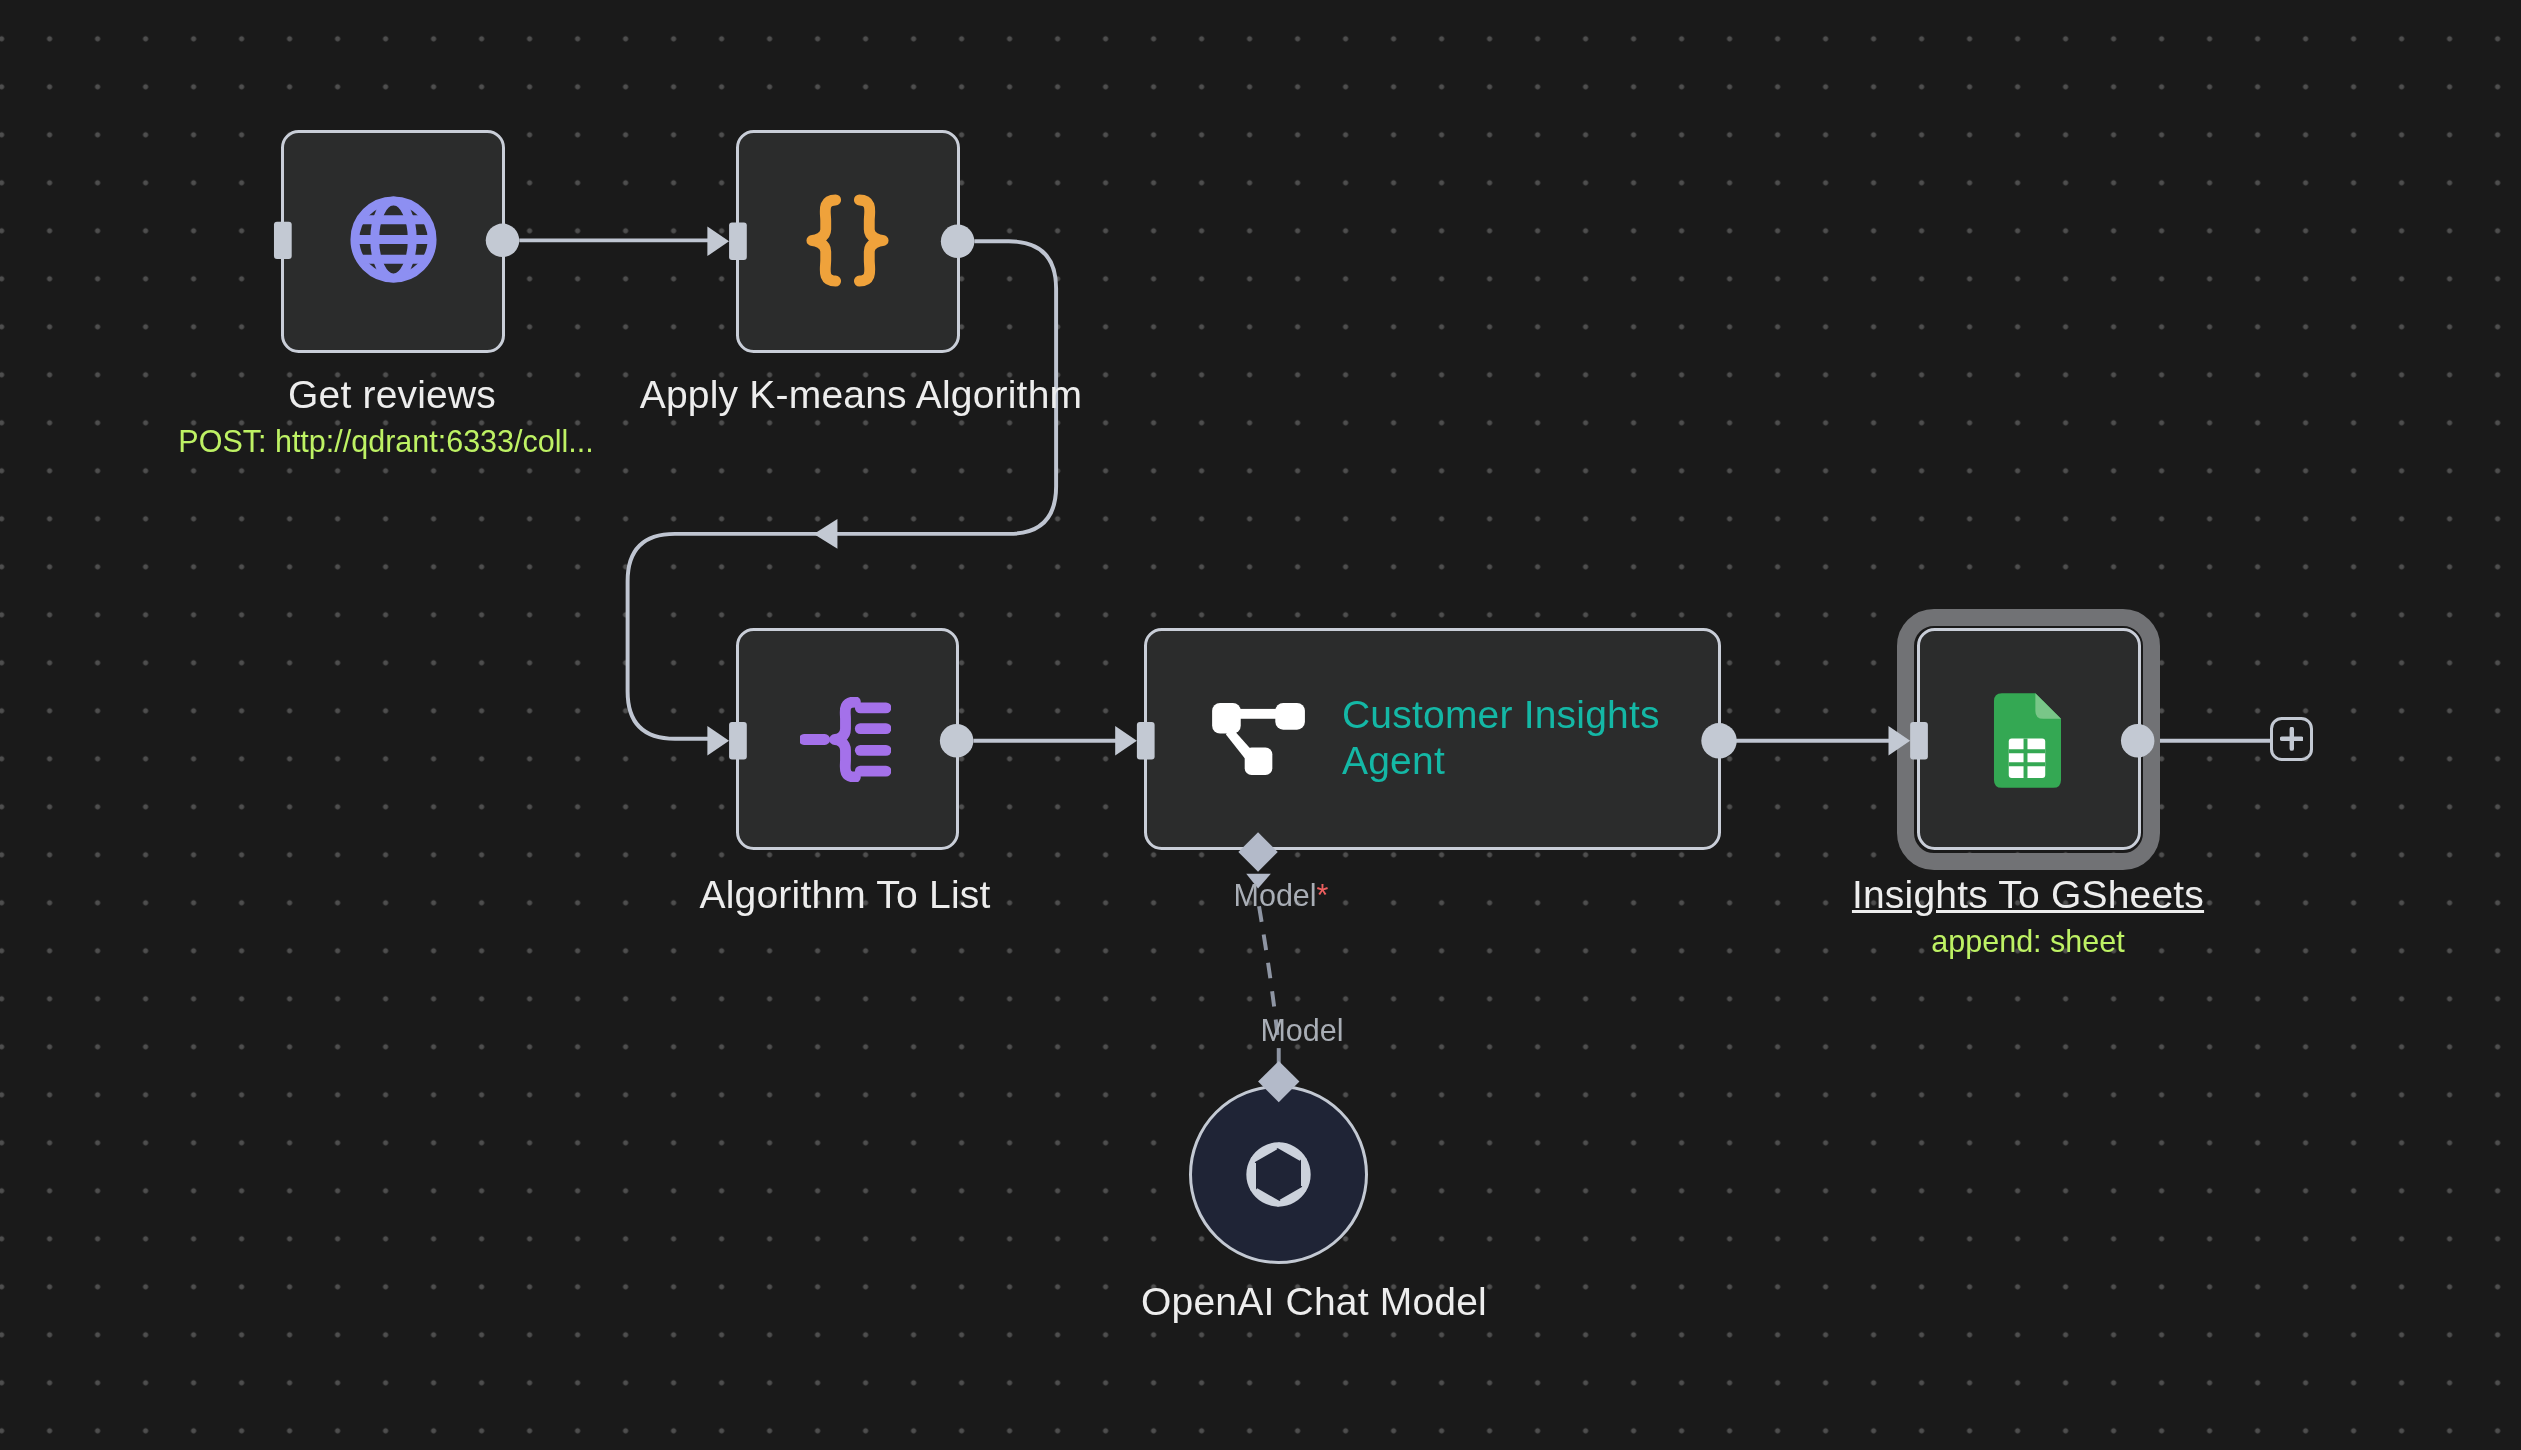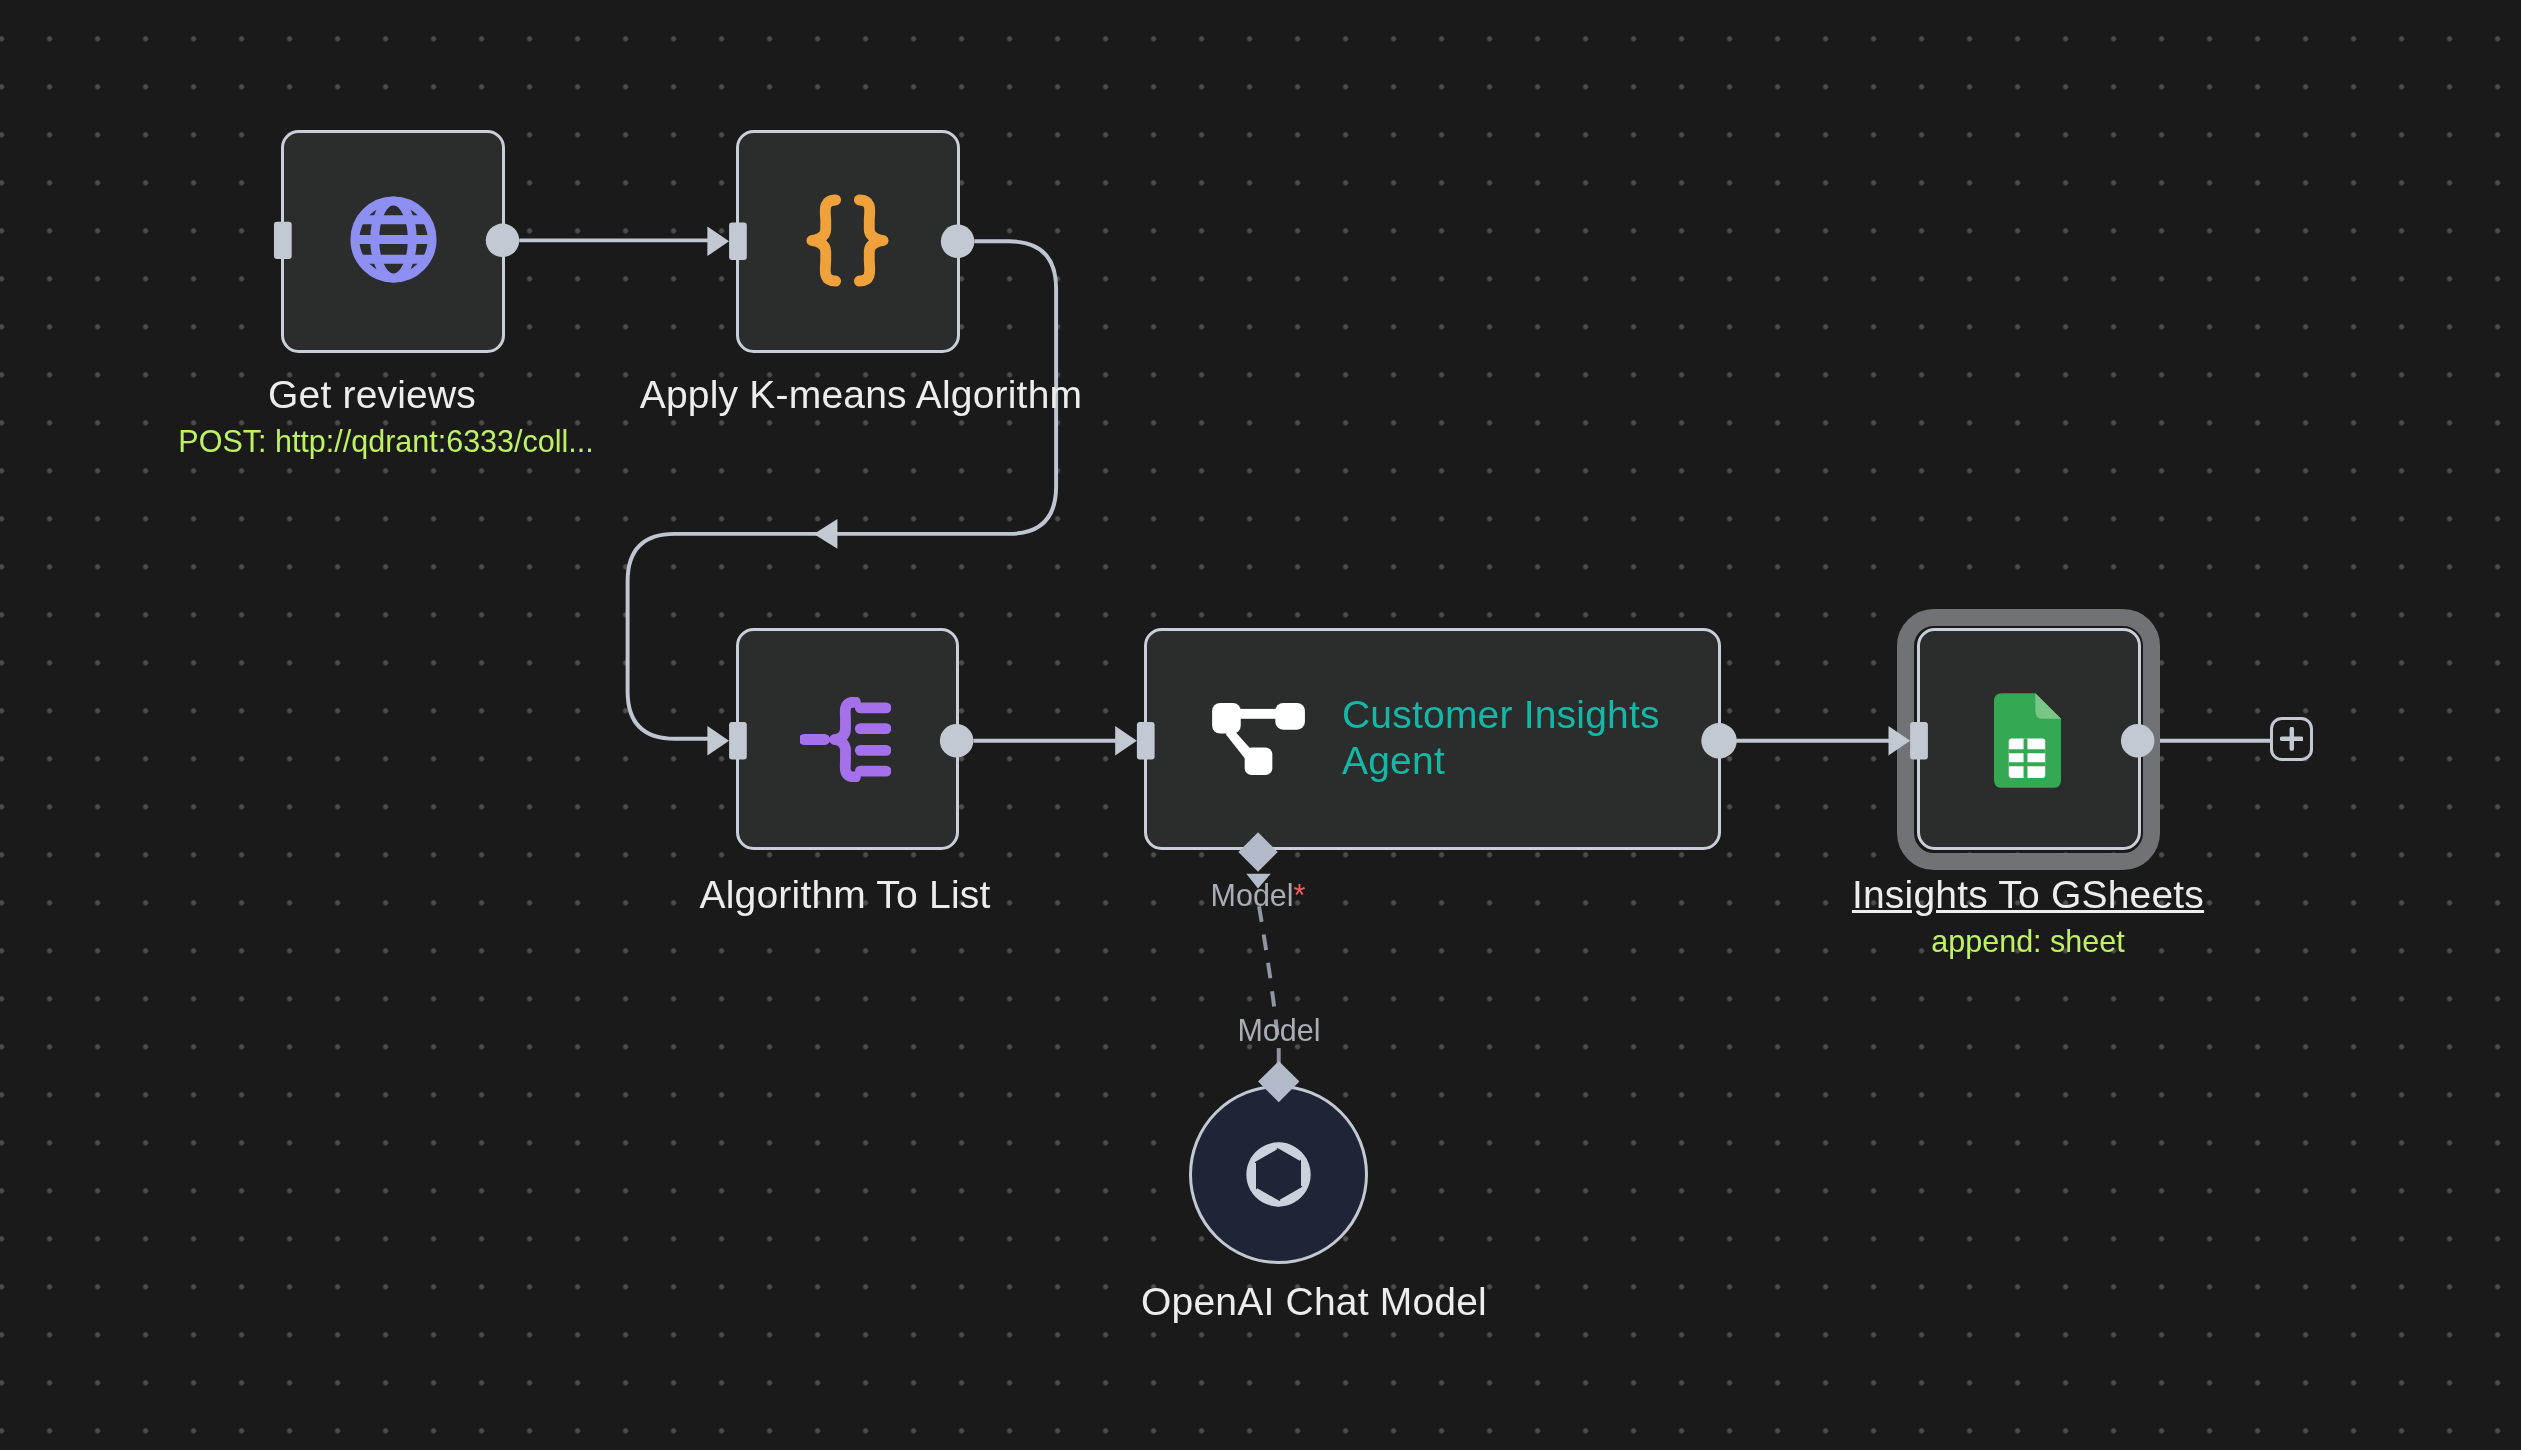--- a/index.html
+++ b/index.html
@@ -27,21 +27,21 @@
   .node-subtitle{
     position:absolute;transform:translateX(-50%);color:#bef264;font-size:30.5px;
     font-weight:400;white-space:nowrap;z-index:6;
   }
   .agent-title{
     position:absolute;color:#14b8a6;font-size:39px;font-weight:500;line-height:46px;
     width:394px;z-index:6;letter-spacing:0.2px;
   }
   .mini-label{
     position:absolute;transform:translateX(-50%);font-size:30.5px;color:#a9aeb6;
-    white-space:nowrap;z-index:6;
+    white-space:nowrap;z-index:6;margin-left:23px;
   }
   .mini-label .req{color:#ed5f5f;}
   .icon-wrap{position:absolute;z-index:4;}
   .openai-node{
     position:absolute;width:179px;height:179px;border-radius:50%;
     background:#1f2436;border:3.9px solid #c3c9d3;box-sizing:border-box;z-index:3;
   }
   .plus-btn{
     position:absolute;width:43px;height:44px;border:3.9px solid #c3c9d3;border-radius:11.8px;
     box-sizing:border-box;background:transparent;z-index:3;display:flex;
@@ -182,21 +182,21 @@
   </g>
   <g fill="#b3bac9">
 
     <polygon points="1277,845 1297,865 1277,885 1257,865"></polygon>
     <polygon points="1265,887 1290,887 1277,902"></polygon>
 
     <polygon points="1298,1077 1319,1098 1298,1119 1277,1098"></polygon>
   </g>
 </svg>
 
-<div class="node-label" style="left:372px;top:373px;text-align:center;">Get reviews</div>
+<div class="node-label" style="left:392px;top:373px;text-align:center;">Get reviews</div>
 <div class="node-subtitle" style="left:386px;top:424px;">POST: http://qdrant:6333/coll...</div>
 
 <div class="node-label" style="left:853px;top:373px;margin-left:8px;">Apply K-means Algorithm</div>
 
 <div class="node-label" style="left:845px;top:873px;">Algorithm To List</div>
 
 <div class="agent-title" style="left:1342px;top:692px;">Customer Insights Agent</div>
 
 <div class="node-label" style="left:2028px;top:873px;text-decoration:underline;">Insights To GSheets</div>
 <div class="node-subtitle" style="left:2028px;top:924px;">append: sheet</div>

